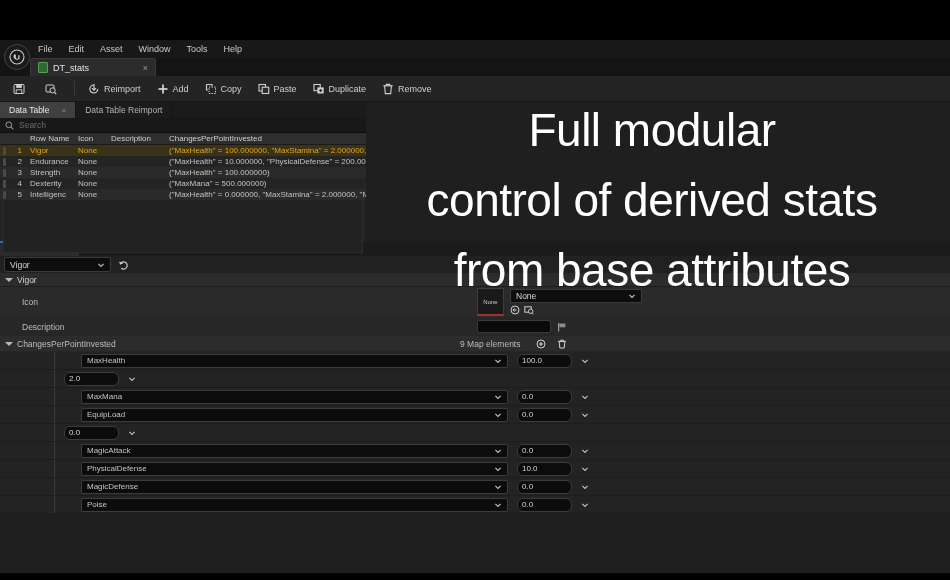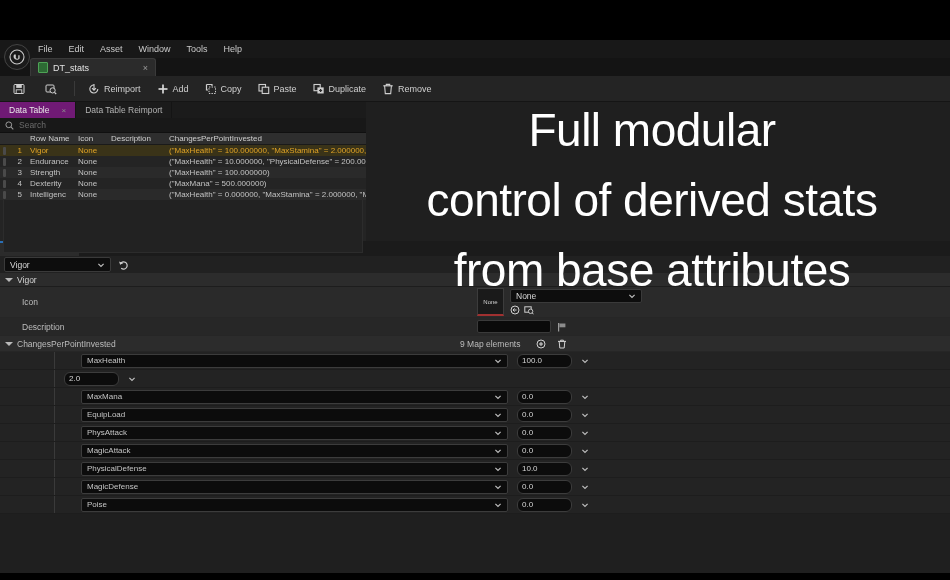--- a/index.html
+++ b/index.html
@@ -66,21 +66,21 @@
   .ico svg{display:block;}
 
   
   .paneltabs{
     height:16px;background:#1b1b1b;display:flex;align-items:stretch;
   }
   .ptab{
     display:flex;align-items:center;gap:12px;padding:0 9px;font-size:8.5px;
     color:#b4b4b4;border-right:1px solid #141414;
   }
-  .ptab.active{background:#701a75;color:#e8e8e8;}
+  .ptab.active{background:#404040;color:#e8e8e8;}
   .ptab .px{font-size:8px;color:#8d8d8d;}
 
   
   .searchbar{
     height:14px;background:#181818;display:flex;align-items:center;
     gap:5px;padding:0 5px;border-bottom:1px solid #101010;
   }
   .searchbar .sph{font-size:8.5px;color:#6b6b6b;}
 
   
@@ -551,28 +551,20 @@
         <div class="kv-val">0.0</div>
         <span class="ico kv-chev" style="width:8px;height:8px;">
           <svg width="8" height="8" viewBox="0 0 8 8">
               <path d="M1.4 2.8 L4 5.4 L6.6 2.8" fill="none" stroke="#bdbdbd" stroke-width="1.2"></path>
             </svg>
         </span>
       </div>
 
       <div class="kv-row">
         <div class="tree-line"></div>
-        <div class="kv-key">
-          <span>PhysAttack</span>
-          <span class="ico" style="width:8px;height:8px;">
-            <svg width="8" height="8" viewBox="0 0 8 8">
-                <path d="M1.4 2.8 L4 5.4 L6.6 2.8" fill="none" stroke="#bdbdbd" stroke-width="1.2"></path>
-              </svg>
-          </span>
-        </div>
         <div class="kv-val">0.0</div>
         <span class="ico kv-chev" style="width:8px;height:8px;">
           <svg width="8" height="8" viewBox="0 0 8 8">
               <path d="M1.4 2.8 L4 5.4 L6.6 2.8" fill="none" stroke="#bdbdbd" stroke-width="1.2"></path>
             </svg>
         </span>
       </div>
 
       <div class="kv-row">
         <div class="tree-line"></div>

